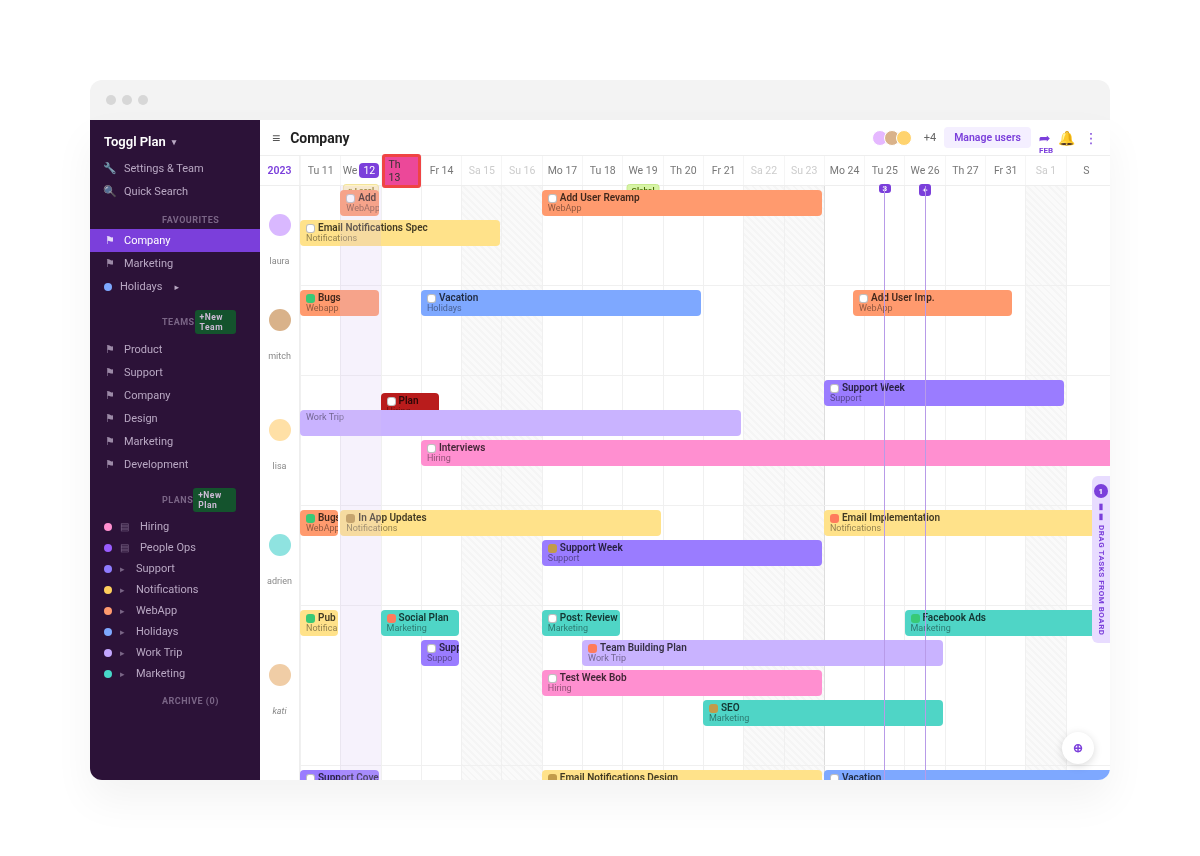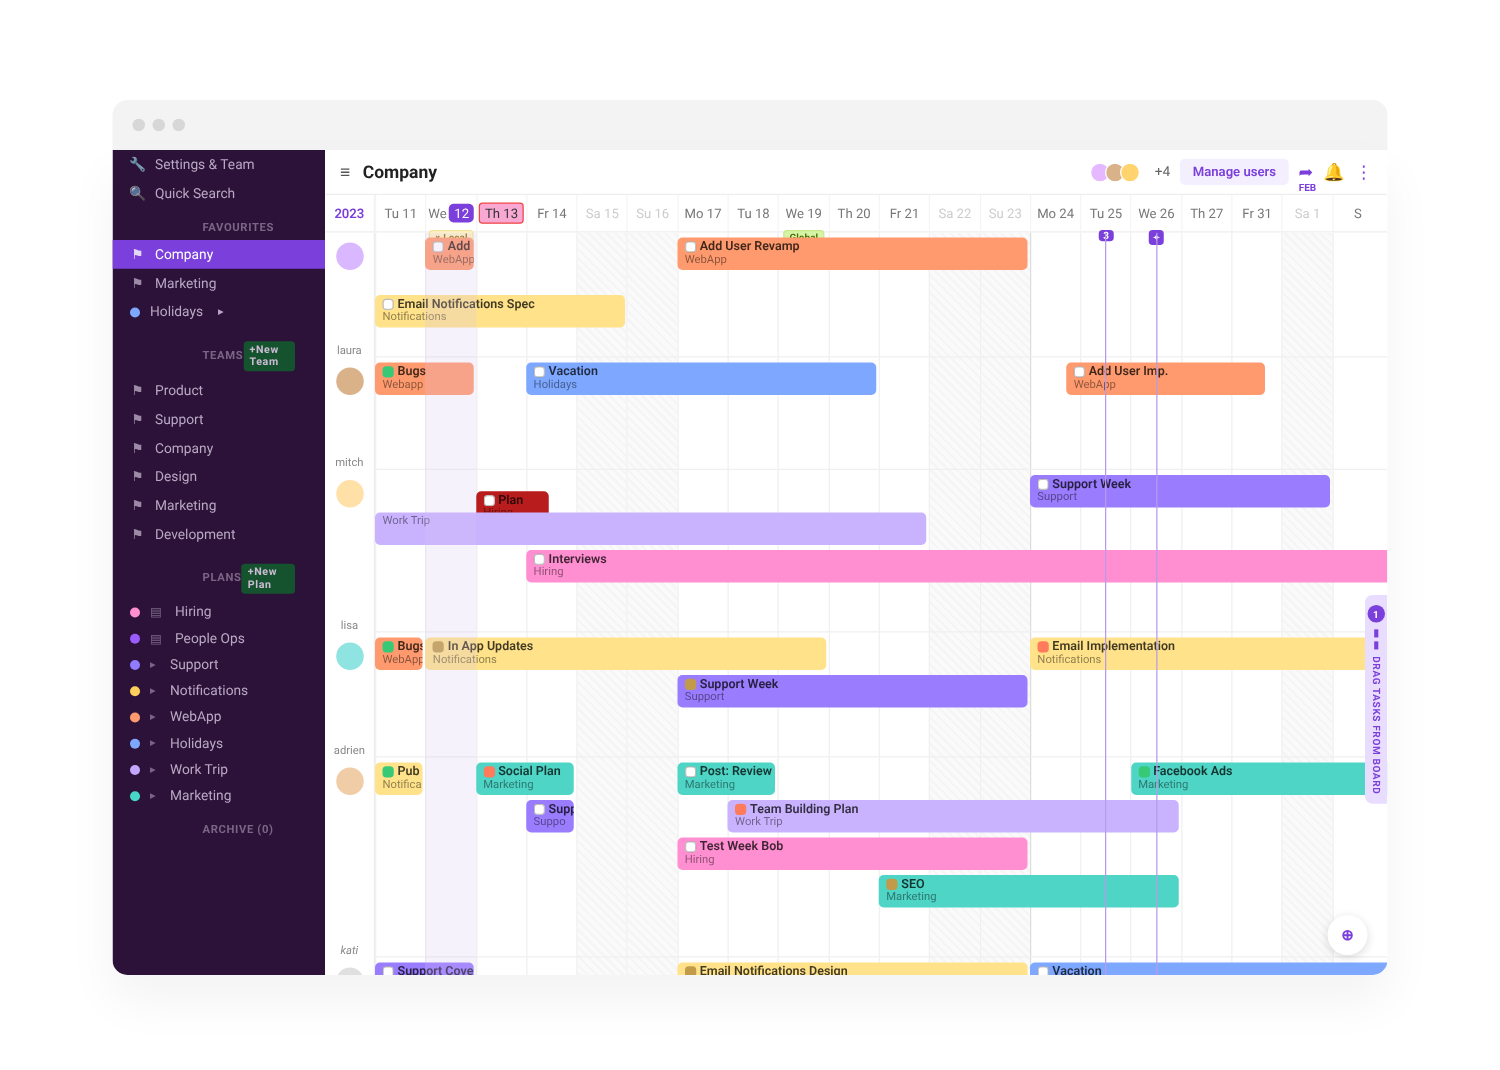--- a/index.html
+++ b/index.html
@@ -41,21 +41,21 @@
 .day.weekend { color:#ccc; }
 .day.today span.num-bub{ background:#7b3fdb; color:#fff; border-radius:4px; padding:1px 4px; margin-left:2px;}
 .day .month-lbl { position:absolute; top:-10px; font-size:8px; color:#7b3fdb; font-weight:700;}
 .badge { position:absolute; top:28px; left:50%; transform:translateX(-50%); background:#fff3c5; color:#8a6f00; font-size:8px; padding:1px 4px; border-radius:3px; font-weight:600; white-space:nowrap; border:1px solid #f3e49b;}
 .badge.green { background:#d6f4a5; color:#4a6900; border-color:#c7e98c;}
 .day .top-pill { position:absolute; top:28px; background:#7b3fdb; color:#fff; font-size:8px; padding:0 4px; border-radius:3px; font-weight:700;}
 .day .top-ico { position:absolute; top:28px; background:#7b3fdb; color:#fff; width:12px; height:12px; border-radius:3px; display:flex; align-items:center; justify-content:center; font-size:8px;}
 
 .timeline-wrap { display:flex; flex:1; overflow:hidden;}
 .people-col { width:40px; border-right:1px solid #eee; }
-.person { height: 120px; display:flex; flex-direction:column; align-items:center; justify-content:space-between; padding-top:8px; gap:20px; font-size:9px; color:#888;}
+.person { height: 120px; display:flex; flex-direction:column; align-items:center; justify-content:center; padding-top:8px; gap:20px; font-size:9px; color:#888;}
 .person img, .person .avimg { width:22px; height:22px; border-radius:50%;}
 .grid { flex:1; position:relative; overflow:hidden;}
 .grid-cols { position:absolute; inset:0; display:flex;}
 .gcol { width:40.3px; border-left:1px solid #f0f0f0;}
 .gcol.weekend { background: repeating-linear-gradient(45deg,#f5f5f5 0,#f5f5f5 2px, #fafafa 2px, #fafafa 5px);}
 .gcol.month { border-left:1px solid #ddd;}
 .today-line { position:absolute; top:0; bottom:0; width:1px; background:#d6c5f0; }
 .rows { position:relative;}
 .prow { height:120px; border-bottom:1px solid #f0f0f0; position:relative;}
 .task { position:absolute; height:26px; border-radius:4px; padding: 2px 6px; overflow:hidden; cursor:pointer; font-size:10px; white-space:nowrap;}
@@ -74,20 +74,24 @@
 
 <div class="window">
   <div class="chrome">
     <div class="chrome-dot"></div>
     <div class="chrome-dot"></div>
     <div class="chrome-dot"></div>
   </div>
   <div class="app">
 
     <div class="sidebar">
+      <div class="brand">
+        <span>Toggl Plan</span>
+        <span class="caret">▾</span>
+      </div>
       <div class="sb-item">
         <span class="sb-icon">🔧</span>
         <span>Settings &amp; Team</span>
       </div>
       <div class="sb-item">
         <span class="sb-icon">🔍</span>
         <span>Quick Search</span>
       </div>
 
       <div class="sb-header">
@@ -215,21 +219,21 @@
         <div class="datebar" id="datebar">
             <div class="day">
               <span style="">Tu 11</span>
             </div>
             <div class="day today">
               <span>We</span>
               <span class="num-bub">12</span>
               <span class="badge ">⚹ Local</span>
             </div>
             <div class="day">
-              <span style="background:#f9a8d4;padding:1px 4px;border-radius:3px;border:1px solid #ef4444;color:#333">Th 13</span>
+              <span style="background:#ec4899;padding:1px 4px;border-radius:3px;border:3px solid #ef4444;color:#333">Th 13</span>
             </div>
             <div class="day">
               <span style="">Fr 14</span>
             </div>
             <div class="day weekend">
               <span style="">Sa 15</span>
             </div>
             <div class="day weekend">
               <span style="">Su 16</span>
             </div>
@@ -334,21 +338,21 @@
           <div class="rows" id="rows">
               <div class="prow" style="height: 100px;">
                 <div class="task" style="background: rgb(255, 154, 110); left: 40.3px; width: 38.3px; top: 4px;">
                   <div class="t-title"><span class="st" style="background:#fff;border:1.5px solid rgba(0,0,0,.25)"></span>Add</div>
                   <div class="t-sub">WebApp</div>
                 </div>
                 <div class="task" style="background: rgb(255, 154, 110); left: 241.8px; width: 280.1px; top: 4px;">
                   <div class="t-title"><span class="st" style="background:#fff;border:1.5px solid rgba(0,0,0,.25)"></span>Add User Revamp</div>
                   <div class="t-sub">WebApp</div>
                 </div>
-                <div class="task" style="background: rgb(255, 226, 138); left: 0px; width: 199.5px; top: 50px;">
+                <div class="task" style="background: rgb(255, 226, 138); left: 0px; width: 199.5px; top: 34px;">
                   <div class="t-title"><span class="st" style="background:#fff;border:1.5px solid rgba(0,0,0,.25)"></span>Email Notifications Spec</div>
                   <div class="t-sub">Notifications</div>
                 </div>
               </div>
               <div class="prow" style="height: 90px;">
                 <div class="task" style="background: rgb(255, 154, 110); left: 0px; width: 78.6px; top: 4px;">
                   <div class="t-title"><span class="st" style="background:#38c976"></span>Bugs</div>
                   <div class="t-sub">Webapp</div>
                 </div>
                 <div class="task" style="background: rgb(126, 168, 255); left: 120.9px; width: 280.1px; top: 4px;">

